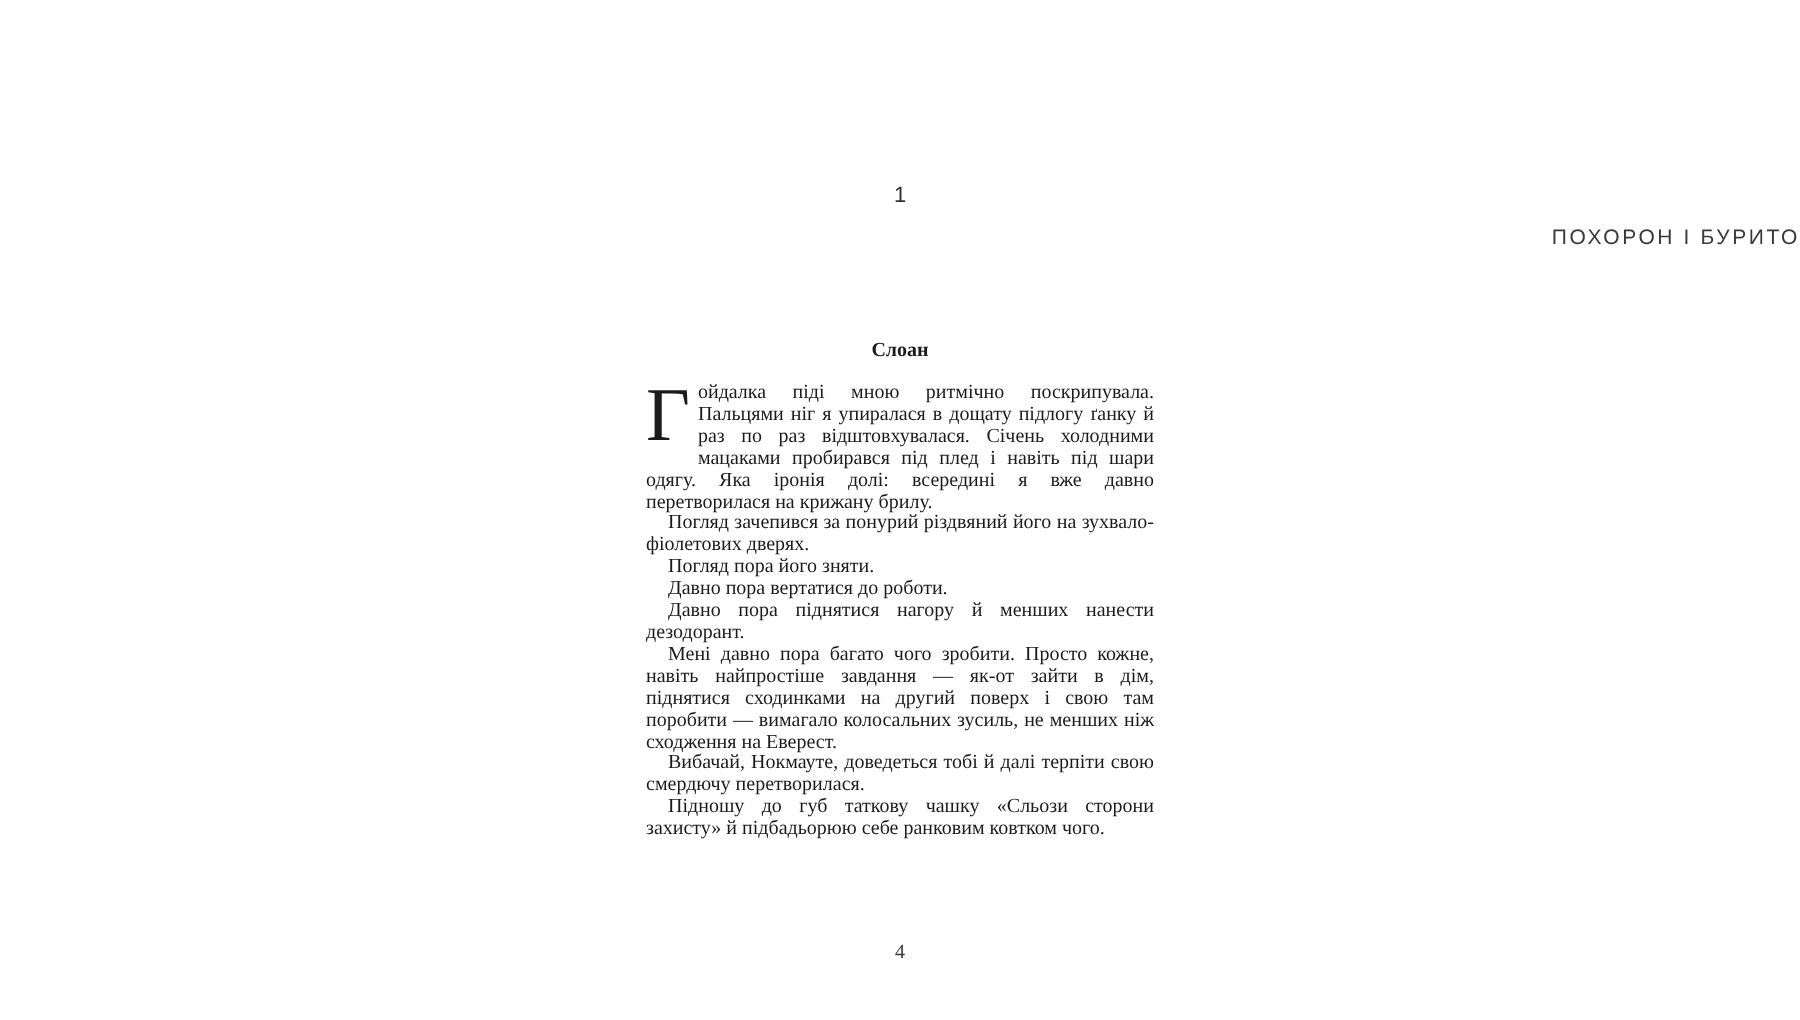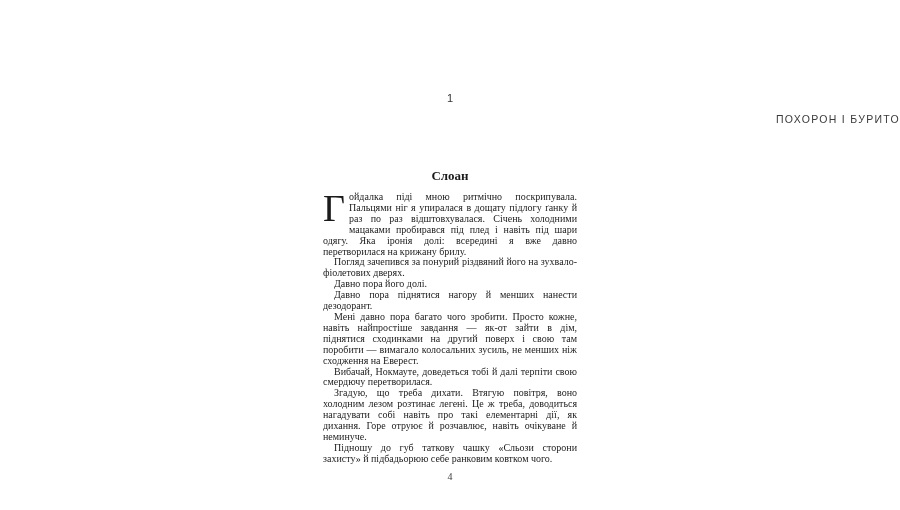--- a/index.html
+++ b/index.html
@@ -30,21 +30,21 @@
     font-family: "Liberation Sans", sans-serif;
     font-size: 10.5px;
     line-height: 12px;
     letter-spacing: 1.3px;
     font-weight: 400;
     color: #3a3a3a;
   }
   .section-title {
     margin-top: 45px;
     text-align: center;
-    font-size: 13px;
+    font-size: 10px;
     line-height: 11px;
     font-weight: bold;
     color: #1b1b1b;
   }
   .body-text {
     width: 254px;
     margin: 11px auto 0 auto;
     text-align: justify;
     font-size: 10px;
     line-height: 10.9px;
@@ -84,23 +84,23 @@
 
   <div class="chapter-number">1</div>
 
   <div class="chapter-title">ПОХОРОН І БУРИТО</div>
 
   <div class="section-title">Слоан</div>
 
   <div class="body-text">
     <p class="first"><span class="dropcap">Г</span><span>ойдалка піді мною ритмічно поскрипувала. Пальцями ніг я упиралася в дощату підлогу ґанку й раз по раз відштовхувалася. Січень холодними мацаками пробирався під плед і навіть під шари одягу. Яка іронія долі: всередині я вже давно перетворилася на крижану брилу.</span></p>
     <p>Погляд зачепився за понурий різдвяний його на зухвало-фіолетових дверях.</p>
-    <p>Давно пора його долі.</p>
+    <p>Погляд пора його зняти.</p>
+    <p>Давно пора вертатися до роботи.</p>
     <p>Давно пора піднятися нагору й менших нанести дезодорант.</p>
     <p>Мені давно пора багато чого зробити. Просто кожне, навіть найпростіше завдання — як-от зайти в дім, піднятися сходинками на другий поверх і свою там поробити — вимагало колосальних зусиль, не менших ніж сходження на Еверест.</p>
     <p>Вибачай, Нокмауте, доведеться тобі й далі терпіти свою смердючу перетворилася.</p>
-    <p>Згадую, що треба дихати. Втягую повітря, воно холодним лезом розтинає легені. Це ж треба, доводиться нагадувати собі навіть про такі елементарні дії, як дихання. Горе отруює й розчавлює, навіть очікуване й неминуче.</p>
     <p>Підношу до губ таткову чашку «Сльози сторони захисту» й підбадьорюю себе ранковим ковтком чого.</p>
   </div>
 
   <div class="page-number">4</div>
 
 </div>
 
 </body></html>

